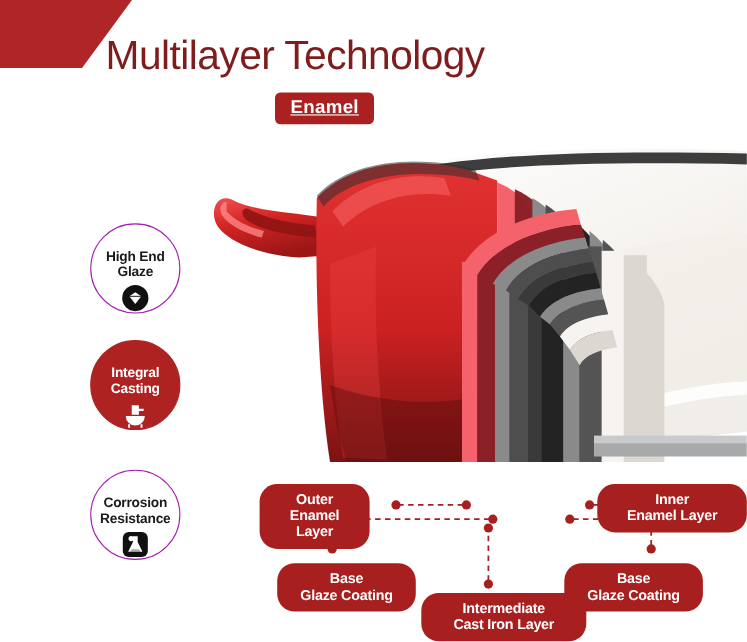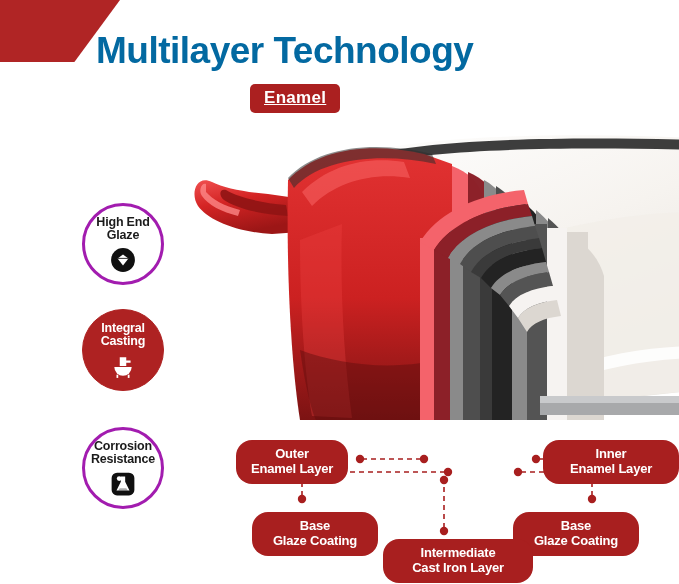--- a/index.html
+++ b/index.html
@@ -13,67 +13,67 @@
   #stage { position:absolute; inset:0; width:679px; height:584px; background:#fff; }
 
   
   .corner-shape {
     position:absolute; left:0; top:0; width:120px; height:62px;
     background:#B02525;
     clip-path: polygon(0 0, 100% 0, 62% 100%, 0 100%);
   }
   .title {
     position:absolute; left:96px; top:32px; width:480px;
-    font-size:37px; font-weight:bold; color:#0369a1;
+    font-size:37px; font-weight:normal; color:#7f1d1d;
     letter-spacing:-0.5px; line-height:1.05; white-space:nowrap;
   }
   .subtitle-badge {
     position:absolute; left:250px; top:84px;
     background:#AB2020; color:#fff;
     font-size:17px; font-weight:bold;
     padding:4px 14px 5px 14px; border-radius:5px;
     letter-spacing:0.3px;
     text-decoration:underline;
   }
 
   
   .badge {
     position:absolute; width:82px; height:82px; border-radius:50%;
     display:flex; flex-direction:column; align-items:center; justify-content:center;
     text-align:center;
   }
-  .badge.outline { border:3px solid #a21caf; background:#fff; }
+  .badge.outline { border:1px solid #a21caf; background:#fff;justify-content:flex-end; }
   .badge.filled  { background:#AE2222; border:1px solid #AE2222; }
   .badge .btext {
     font-size:12.5px; font-weight:bold; line-height:1.08;
     color:#1b1b1b; letter-spacing:-0.2px;
   }
   .badge.filled .btext { color:#ffffff; }
   .badge .bicon { margin-top:4px; width:26px; height:26px; display:block; }
 
   #badge-glaze      { left:82px; top:203px; }
-  #badge-casting    { left:82px; top:309px; }
+  #badge-casting    { left:82px; top:309px;justify-content:flex-end; }
   #badge-corrosion  { left:82px; top:427px; }
 
   
   #pot { position:absolute; left:0; top:120px; width:679px; height:300px; }
 
   
   .callout {
     position:absolute;
     background:#A81F1F;
     color:#ffffff;
     font-size:13px; font-weight:bold; line-height:1.12;
     text-align:center;
     border-radius:16px;
     padding:7px 13px 8px 13px;
     letter-spacing:-0.2px;
     white-space:pre-line;
   }
-  #co-outer     { left:236px; top:440px; width:112px; }
+  #co-outer     { left:236px; top:440px; width:100px; }
   #co-inner     { left:543px; top:440px; width:136px; }
   #co-base-l    { left:252px; top:512px; width:126px; }
   #co-base-r    { left:513px; top:512px; width:126px; }
   #co-intermed  { left:383px; top:539px; width:150px; }
 
   
   #wires { position:absolute; inset:0; pointer-events:none; }
 </style>
 </head>
 <body>

